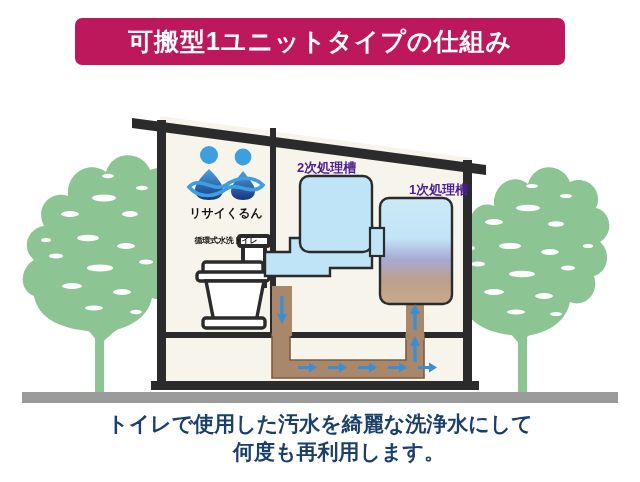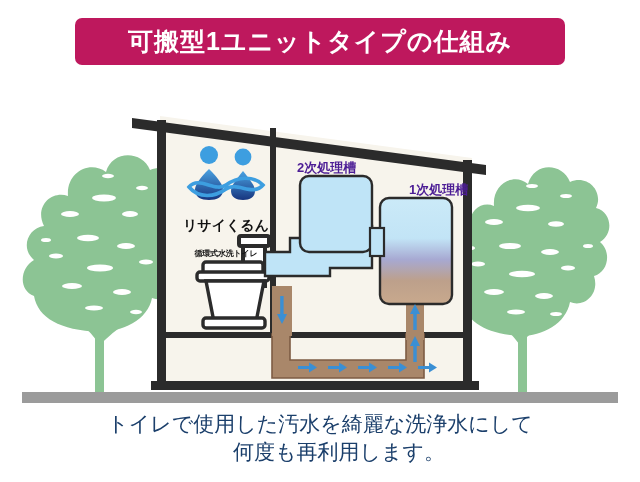--- a/index.html
+++ b/index.html
@@ -31,21 +31,21 @@
 
   
   #scene { position: absolute; left:0; top:0; width:640px; height:482px; }
 
   
   .caption {
     position: absolute;
     left: 0; top: 410px; width: 640px;
     text-align: center;
     color: #1b3f6b;
-    font-weight: normal;
+    font-weight: bold;
     font-size: 21px;
     line-height: 1.35;
   }
   .caption .l2 { display:block;margin-left:38px; }
 
   
   .lbl {
     position: absolute;
     color: #4c1d95;
     font-weight: bold;
@@ -56,23 +56,23 @@
   #lbl-secondary { left: 297px; top: 161px; }
   #lbl-primary   { left: 365px; top: 183px; margin-left: 44px; }
 
   
   .logo-wrap {
     position: absolute; left: 181px; top: 145px;
     width: 90px; height: 90px;
     text-align: center;
   }
   .logo-name {
-    font-size: 14px; font-weight: bold; color:#111;
+    font-size: 12px; font-weight: bold; color:#111;
     letter-spacing: 0px; line-height:1;
-    margin-top: 13px;
+    margin-top: 2px;
   }
   .logo-sub {
     font-size: 8px; font-weight: bold; color:#111;
     letter-spacing: -0.2px; line-height:1;
     margin-top: 18px;
   }
 </style>
 </head>
 <body>
 

